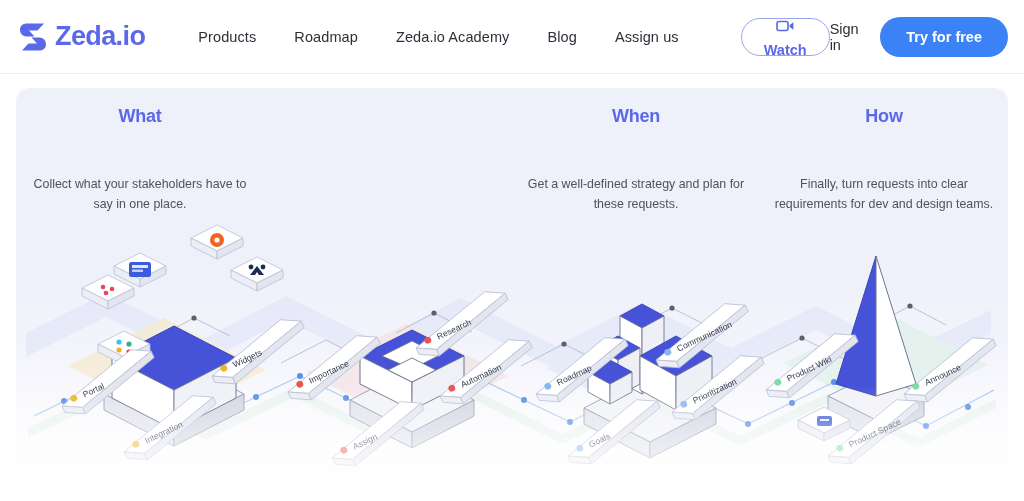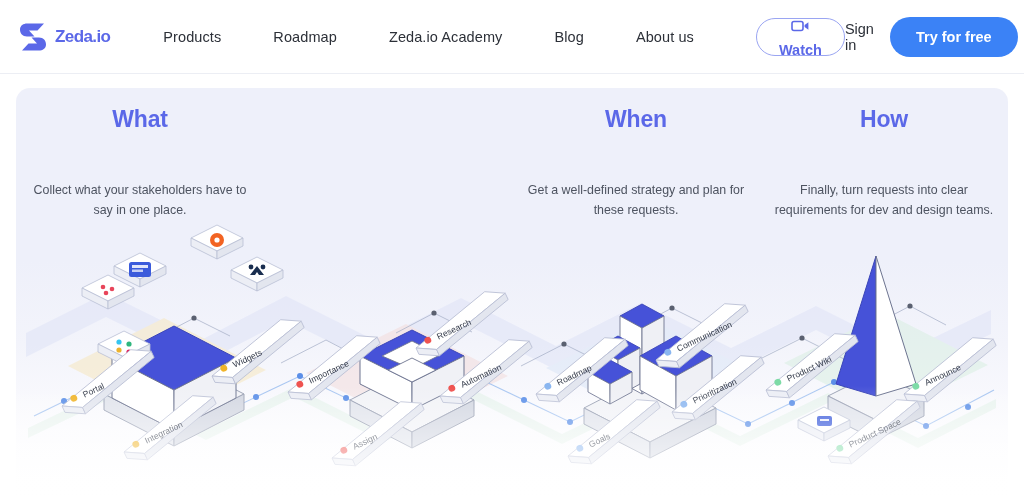--- a/index.html
+++ b/index.html
@@ -22,25 +22,25 @@
     background: #fff;
     border-bottom: 1px solid #eceef4;
     z-index: 20;
   }
   .logo-wrap {
     display: flex; align-items: center; gap: 5px;
     margin-left: 16px; cursor: pointer;
   }
   .logo-mark { width: 34px; height: 34px; display:block; }
   .logo-text {
-    font-size: 17px; font-weight: 700; color: #5b68e8;
+    font-size: 27px; font-weight: 700; color: #5b68e8;
     letter-spacing: -0.6px; line-height: 1;
   }
   .nav {
-    display: flex; align-items: center; gap: 52px;
+    display: flex; align-items: center; gap: 38px;
     margin-left: 53px;
   }
   .nav a {
     font-size: 14.5px; color: #2c3038; text-decoration: none;
     white-space: nowrap; letter-spacing: .1px;
   }
   .watch-btn {
     margin-left: 62px;
     display: inline-flex; align-items: center; gap: 9px;
     height: 38px; padding: 0 22px;
@@ -80,21 +80,21 @@
         #fbfbfe 82%,
         #ffffff 100%);
     overflow: hidden;
   }
   .cols {
     position: absolute; top: 18px; left: 0; width: 992px;
     display: flex;
   }
   .col { width: 248px; text-align: center; padding: 0 14px; }
   .col h2 {
-    font-size: 23px; font-weight: 700; color: #5b68e8;
+    font-size: 18px; font-weight: 700; color: #5b68e8;
     letter-spacing: -0.2px; margin-bottom: 13px;
   }
   .col p {
     font-size: 12.4px; line-height: 1.62; color: #4d5360; margin-top: 47px;
   }
 
   
   .illus { position: absolute; left: 0; top: 110px; width: 992px; height: 303px; }
   .illus svg { display:block; }
 </style>
@@ -113,21 +113,21 @@
         </svg>
       </span>
       <span class="logo-text">Zeda.io</span>
     </div>
 
     <nav class="nav">
       <a href="#">Products</a>
       <a href="#">Roadmap</a>
       <a href="#">Zeda.io Academy</a>
       <a href="#">Blog</a>
-      <a href="#">About us</a>
+      <a href="#">Assign us</a>
     </nav>
 
     <button class="watch-btn">
       <span>
         <svg class="cam-icon" width="19" height="14" viewBox="0 0 19 14">
           <rect x="1" y="2.5" width="11" height="9" rx="2" fill="none" stroke="#5b68e8" stroke-width="1.6"></rect>
           <path d="M13.6 6 L17.4 3.2 L17.4 10.8 L13.6 8 Z" fill="#5b68e8"></path>
         </svg>
       </span>
       <span>Watch</span>

